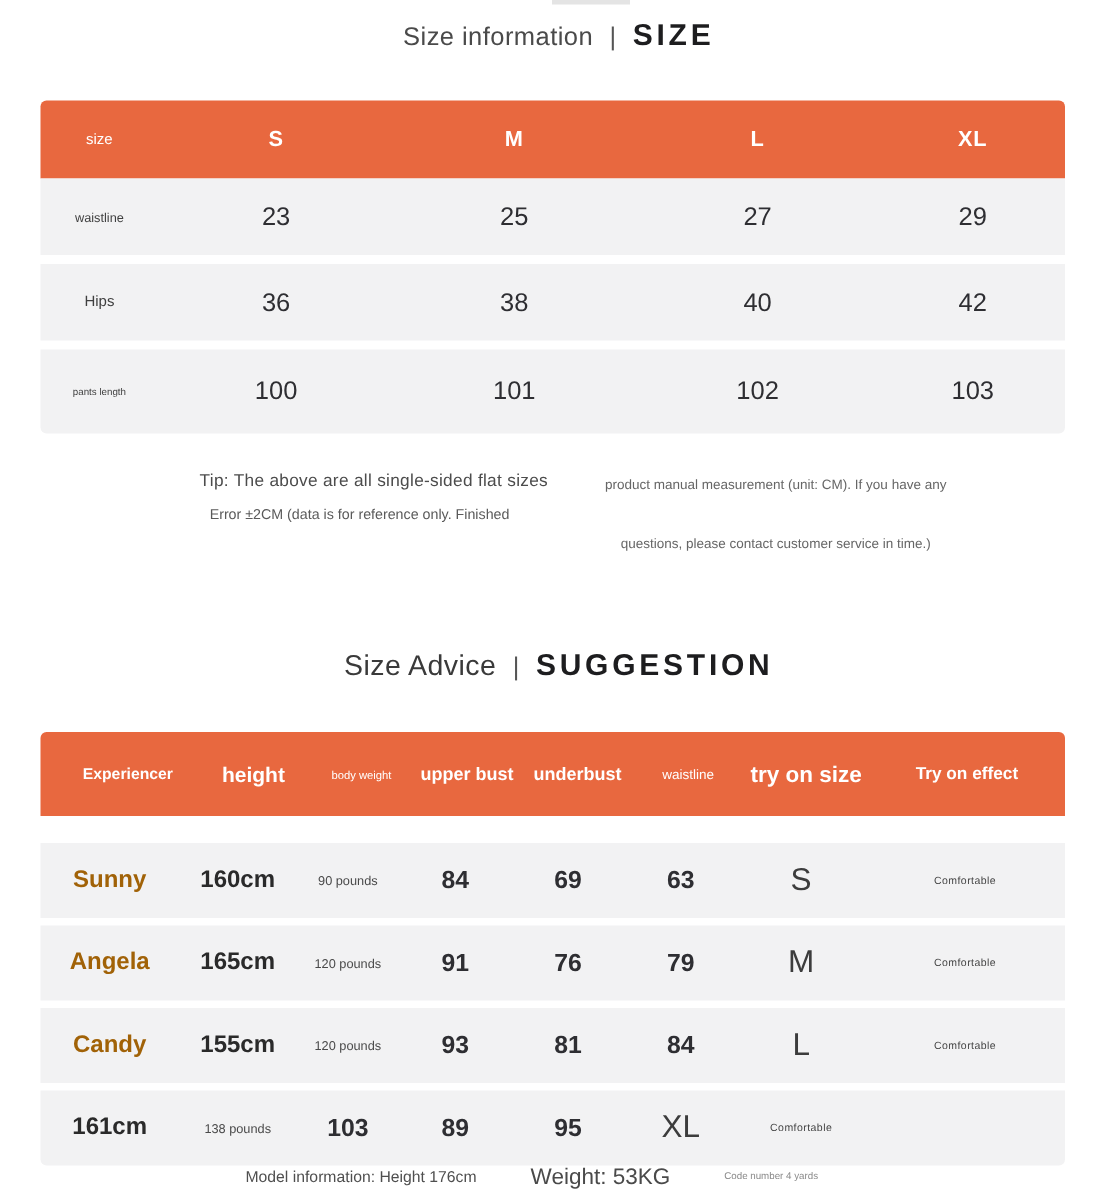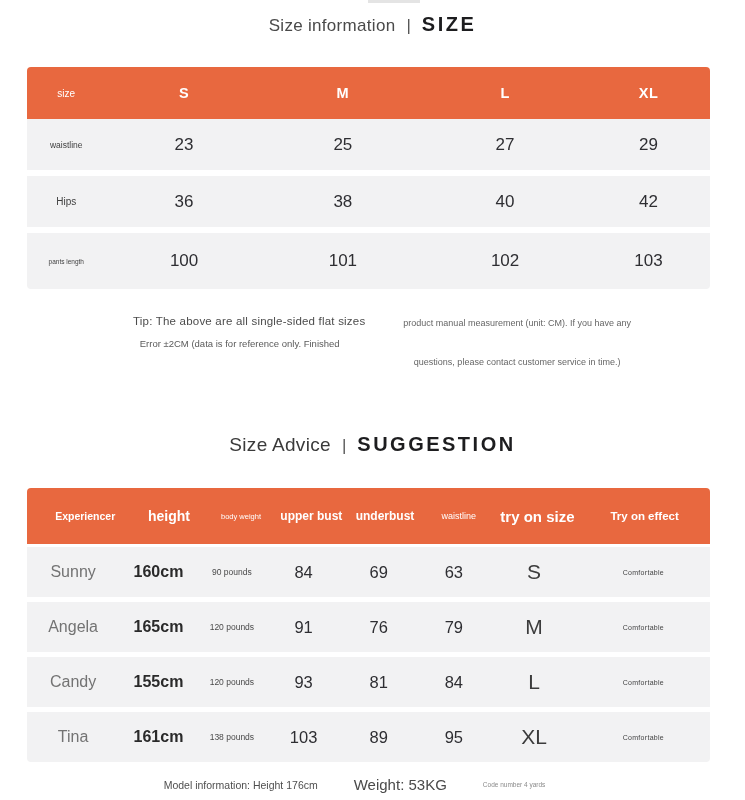--- a/index.html
+++ b/index.html
@@ -54,36 +54,36 @@
   }
   .tip-l1 { font-size: 11.5px; color: #4c4c4c; margin-bottom: 11px; letter-spacing: 0.2px; margin-left: 19px; }
   .tip-l2 { font-size: 9.5px;  color: #5a5a5a; }
   .tip-r1 { font-size: 9px; color: #666; margin-bottom: 29px; padding-top: 3px; }
   .tip-r2 { font-size: 9px; color: #666; }
   
   .t2 { margin-top: 29px; }
   .t2-grid { display: grid; grid-template-columns: 13.5% 11.5% 10% 11% 11% 11% 12.5% 19.5%; }
   .t2-header {
     height: 56px; background: #e8683f; color: #ffffff;
-    border-radius: 4px 4px 0 0; margin-bottom: 3px; padding-left: 13px;
+    border-radius: 4px 4px 0 0; margin-bottom: 18px; padding-left: 13px;
   }
   .h-exp    { font-size: 10.5px; font-weight: 700; }
   .h-height { font-size: 14px;   font-weight: 700; }
   .h-bw     { font-size: 7.5px; }
   .h-ub     { font-size: 12px;  font-weight: 700; }
   .h-un     { font-size: 12px;  font-weight: 700; }
   .h-wl     { font-size: 9px; }
   .h-tos    { font-size: 15px;  font-weight: 700; }
   .h-toe    { font-size: 11.5px; font-weight: 700; }
   .t2-row { height: 50px; background: #f2f2f3; margin-bottom: 5px; }
   .t2-row:last-child { border-radius: 0 0 4px 4px; }
-  .c-name   { font-size: 16px;  font-weight: 400; color: #737373; }
+  .c-name   { font-size: 16px;  font-weight: 700; color: #a16207; }
   .c-height { font-size: 16px;  font-weight: 600; color: #2a2a2a; }
   .c-weight { font-size: 8.5px; color: #4a4a4a; }
-  .c-num    { font-size: 16.5px; font-weight: 400; color: #2e2e32; text-align: right; }
+  .c-num    { font-size: 16.5px; font-weight: 700; color: #2e2e32; text-align: right; }
   .c-size   { font-size: 21px;  font-weight: 300; color: #3c3c3c; }
   .c-effect { font-size: 7px; color: #444; letter-spacing: 0.3px; }
   
   .footer {
     position: absolute; top: 776px; left: 0; width: 100%;
     display: flex; justify-content: center; align-items: center;
     gap: 36px; transform: translateX(-18px);
   }
   .f-model  { font-size: 10.5px; color: #4f4f4f; }
   .f-weight { font-size: 15px;   color: #4a4a4a; }
@@ -187,21 +187,20 @@
     <div class="cell c-height">155cm</div>
     <div class="cell c-weight">120 pounds</div>
     <div class="cell c-num">93</div>
     <div class="cell c-num">81</div>
     <div class="cell c-num">84</div>
     <div class="cell c-size">L</div>
     <div class="cell c-effect">Comfortable</div>
   </div>
 
   <div class="t2-grid t2-row">
-    <div class="cell c-name">Tina</div>
     <div class="cell c-height">161cm</div>
     <div class="cell c-weight">138 pounds</div>
     <div class="cell c-num">103</div>
     <div class="cell c-num">89</div>
     <div class="cell c-num">95</div>
     <div class="cell c-size">XL</div>
     <div class="cell c-effect">Comfortable</div>
   </div>
 </div>
 

